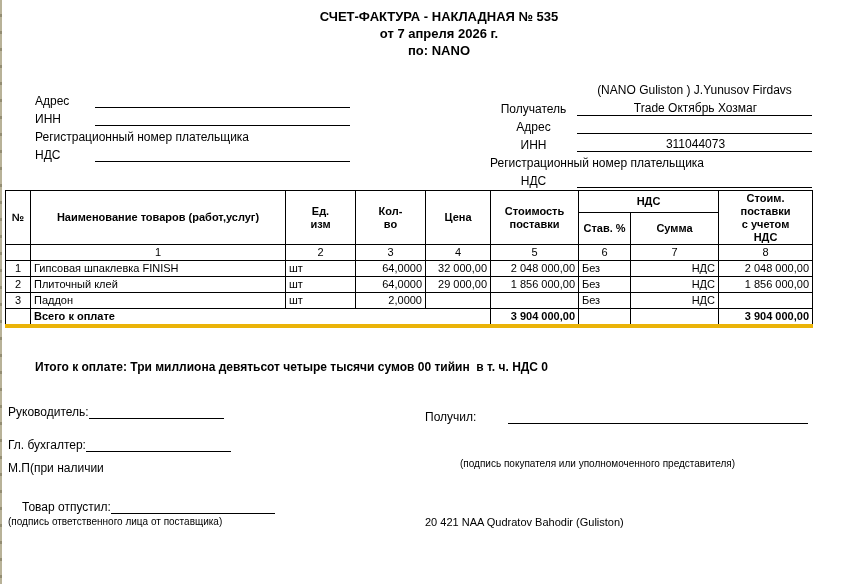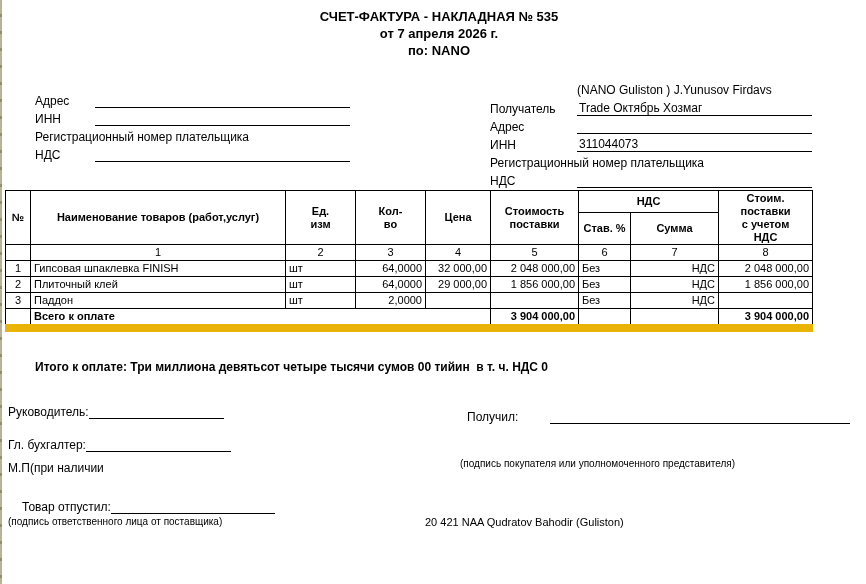--- a/index.html
+++ b/index.html
@@ -17,21 +17,21 @@
   .title-block { position:absolute; top:8px; left:0; width:830px; text-align:center;padding-left:48px; }
   .title-line { font-size:13px; font-weight:bold; line-height:17px; }
   
   .party { position:absolute; font-size:12px; }
   .party-row { display:flex; align-items:flex-end; height:18px; }
   .party-label { flex:0 0 auto; }
   .party-value { flex:1 1 auto; border-bottom:1px solid #000; padding-left:2px; height:15px; line-height:15px; white-space:nowrap; overflow:hidden; }
   .party-plain { border-bottom:none; }
   .supplier { left:35px; top:90px; width:315px; }
   .supplier .party-label { width:60px; }
-  .recipient { left:490px; top:82px; width:322px; }
+  .recipient { left:490px; top:82px; width:322px;text-align:center; }
   .recipient .party-label { width:87px; }
   .above-line { padding-left:87px; height:16px; line-height:16px; white-space:nowrap; }
   
   table.items {
     position:absolute; left:5px; top:190px; width:807px;
     border-collapse:collapse; table-layout:fixed; font-size:11px;
   }
   table.items th, table.items td {
     border:1px solid #000; padding:0 3px; overflow:hidden;
   }
@@ -39,21 +39,21 @@
     font-weight:bold; text-align:center; vertical-align:middle; white-space:pre-line; line-height:13px;
   }
   table.items td { white-space:nowrap; height:15px; line-height:15px; vertical-align:middle; }
   tr.hdr1 { height:22px; }
   tr.hdr2 { height:32px; }
   tr.numrow td { text-align:center; height:15px; }
   td.c-num { text-align:center; }
   td.c-left { text-align:left; }
   td.c-center { text-align:left; }
   td.c-right { text-align:right; }
-  tr.totalrow td { font-weight:bold; border-bottom:8px solid #eab308; }
+  tr.totalrow td { font-weight:bold; border-bottom:4px solid #eab308; }
   
   .summary { position:absolute; left:35px; top:360px; font-size:12px; font-weight:bold; white-space:pre; }
   
   .signatures { position:absolute; left:0; top:400px; width:866px; height:180px; font-size:12px; }
   .sig-item { position:absolute; white-space:nowrap; }
   .sig-line { display:inline-block; border-bottom:1px solid #000; height:13px; vertical-align:bottom; }
   .note { font-size:10px; }
   .w135 { width:135px; } .w145 { width:145px; } .w164 { width:164px; } .w300 { width:300px; }
 </style>
 </head>
@@ -205,20 +205,20 @@
     </div>
     <div class="sig-item" style="left:8px; top:38px;">
       <span>Гл. бухгалтер:</span><span class="sig-line w145"></span>
     </div>
     <div class="sig-item" style="left:8px; top:61px;">М.П(при наличии</div>
     <div class="sig-item" style="left:22px; top:100px;text-align:right;">
       <span>Товар  отпустил:</span><span class="sig-line w164"></span>
     </div>
     <div class="sig-item note" style="left:8px; top:116px;">(подпись ответственного лица от поставщика)</div>
 
-    <div class="sig-item" style="left:425px; top:10px;margin-left:42px;">
+    <div class="sig-item" style="left:425px; top:10px;">
       <span>Получил:</span>
       <span style="display:inline-block; width:28px;"></span><span class="sig-line w300"></span>
     </div>
     <div class="sig-item note" style="left:460px; top:26px;margin-top:32px;">(подпись покупателя или уполномоченного представителя)</div>
     <div class="sig-item" style="left:425px; top:116px; font-size:11px;">20 421 NAA Qudratov Bahodir (Guliston)</div>
   </div>
 </div>
 
 </body></html>

